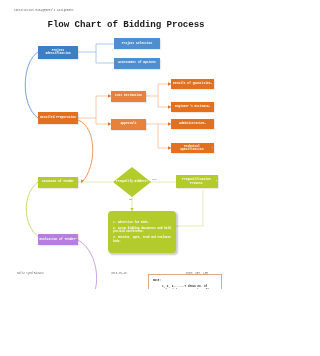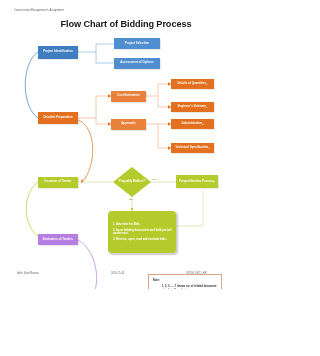--- a/index.html
+++ b/index.html
@@ -6,21 +6,21 @@
   html, body {
     margin: 0;
     padding: 0;
     background: #ffffff;
   }
   #page {
     position: relative;
     width: 252px;
     height: 289px;
     background: #ffffff;
-    font-family: Liberation Sans, sans-serif;
+    font-family: Liberation Mono, monospace;
     overflow: hidden;
   }
 
   
   .doc-header {
     position: absolute;
     left: 14px;
     top: 9px;
     font-size: 2.6px;
     letter-spacing: 0.1px;

